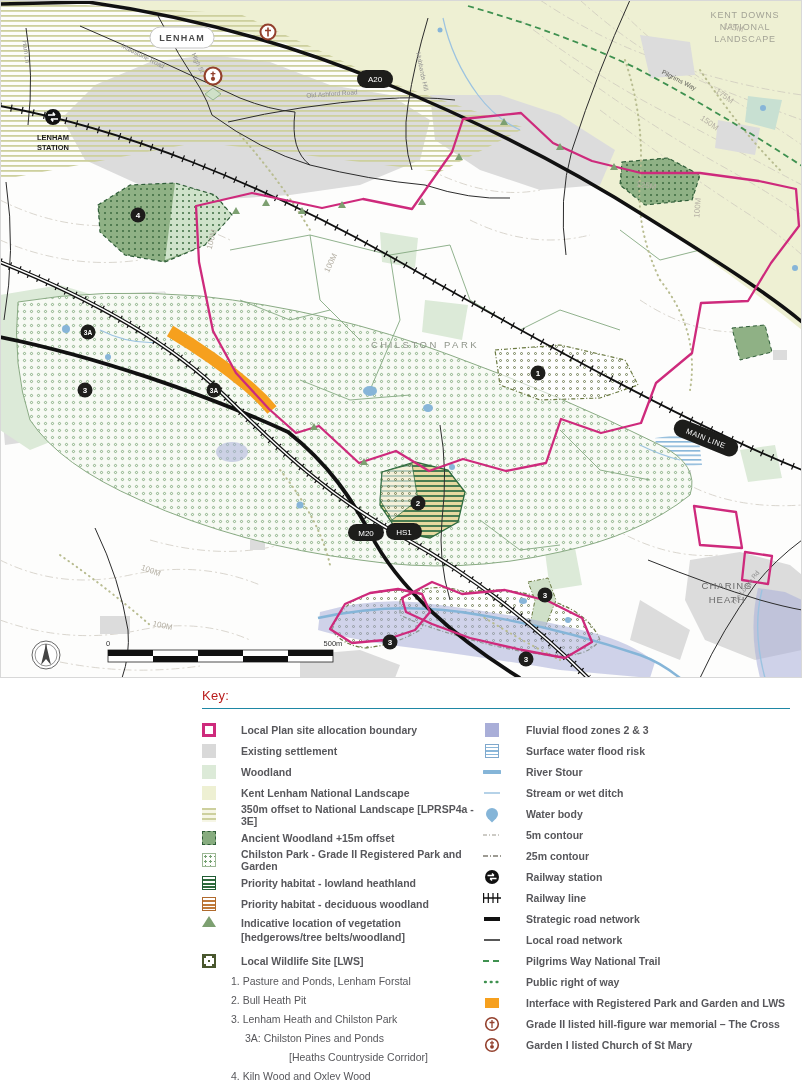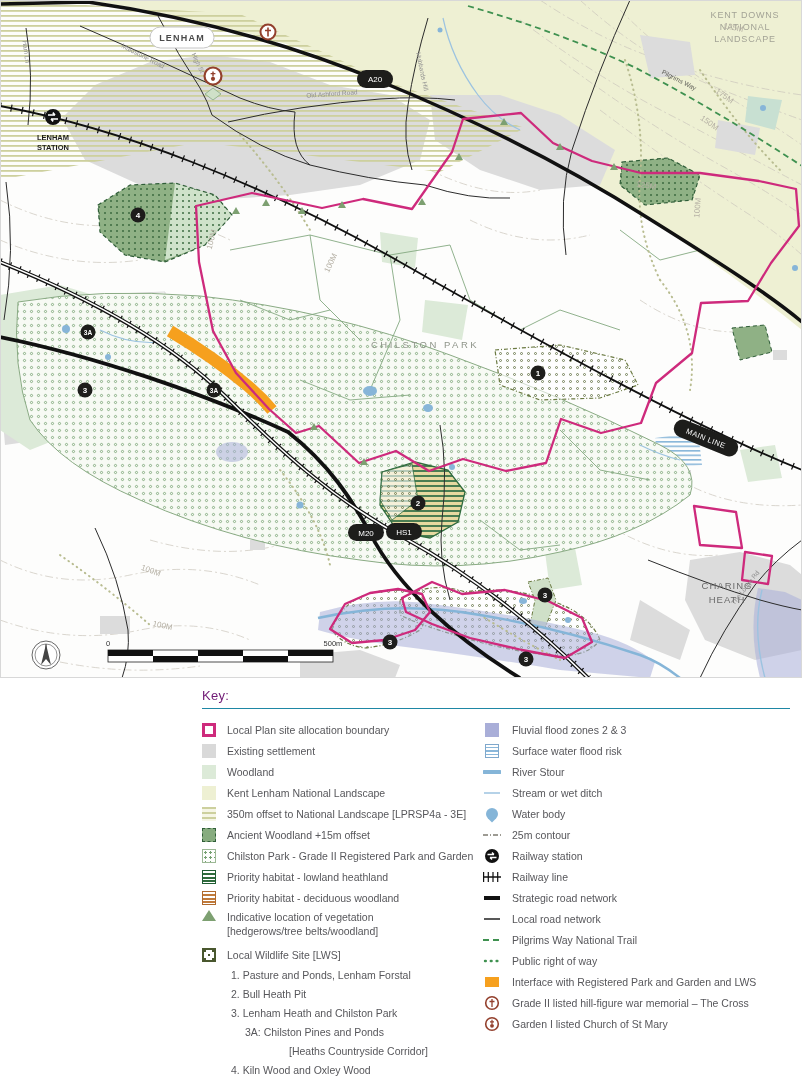--- a/index.html
+++ b/index.html
@@ -1,26 +1,26 @@
 <!DOCTYPE html>
 <html><head>
 <meta charset="utf-8">
 <style>
   html,body{margin:0;padding:0;background:#fff;}
   body{font-family:"Liberation Sans", sans-serif;}
   .page{position:relative;width:802px;height:1080px;background:#fff;overflow:hidden;}
   .map-wrap{position:absolute;left:0;top:0;width:802px;height:678px;}
   
   .legend{position:absolute;left:202px;top:688px;width:588px;color:#57575b;font-size:10.5px;}
-  .key-title{color:#701a75;font-size:13px;letter-spacing:.3px;}
+  .key-title{color:#b91c1c;font-size:13px;letter-spacing:.3px;}
   .key-rule{border:none;border-top:1.6px solid #1e87a5;margin:5px 0 10px 0;}
   .cols{display:flex;}
   .col-left{width:281px;flex:0 0 281px;}
   .col-right{flex:1;}
-  .lrow{display:flex;align-items:center;gap:11px;min-height:21px;}
+  .lrow{display:flex;align-items:center;gap:25px;min-height:21px;font-weight:bold;}
   .lrow.tall{align-items:flex-start;min-height:34px;padding-top:2px;}
   .two-line div{line-height:14px;}
   .glyph{width:18px;flex:0 0 18px;display:flex;justify-content:center;align-items:center;}
   .sw{width:14px;height:14px;box-sizing:border-box;flex:0 0 14px;}
   .sw-localplan{background:#fff;border:3.2px solid #ce2a7c;}
   .sw-settlement{background:#d9d9d9;}
   .sw-woodland{background:#dcead8;}
   .sw-kentdowns{background:#eef0d3;}
   .sw-offset350{background:repeating-linear-gradient(180deg,#cdd09e 0 2px,#f6f6e6 2px 5px);}
   .sw-ancient{background:#87ac7f;border:1.5px dashed #2f5d38;}
@@ -462,20 +462,28 @@
           </div>
         <div class="lrow">
             <span class="glyph">
               <span class="sw sw-water"></span>
             </span>
             <span>Water body</span>
           </div>
         <div class="lrow">
             <span class="glyph">
               <svg width="18" height="10">
+                <line x1="0" y1="5" x2="18" y2="5" stroke="#9a978c" stroke-width="1" stroke-dasharray="4 2 1 2"></line>
+              </svg>
+            </span>
+            <span>5m contour</span>
+          </div>
+        <div class="lrow">
+            <span class="glyph">
+              <svg width="18" height="10">
                 <line x1="0" y1="5" x2="18" y2="5" stroke="#7e7b70" stroke-width="1.5" stroke-dasharray="5 2 1 2"></line>
               </svg>
             </span>
             <span>25m contour</span>
           </div>
         <div class="lrow">
             <span class="glyph">
               <svg width="16" height="16">
                 <circle cx="8" cy="8" r="7" fill="#111"></circle>
                 <path d="M 3.5,6.5 H 10 M 10,6.5 l -2,-2 M 12.5,9.5 H 6 M 6,9.5 l 2,2" stroke="#fff" stroke-width="1.4" fill="none"></path>

